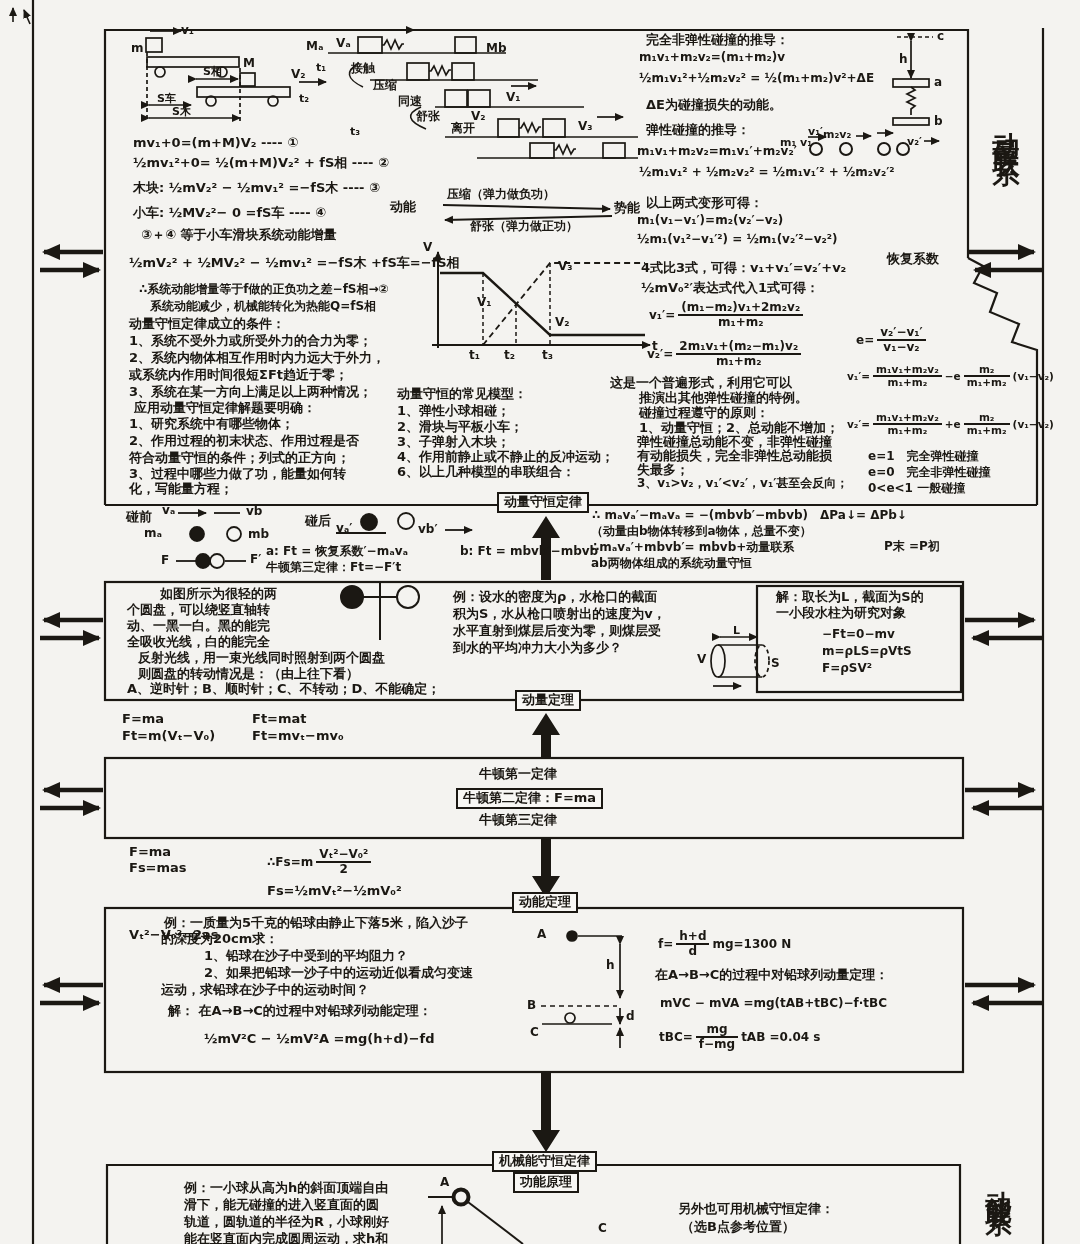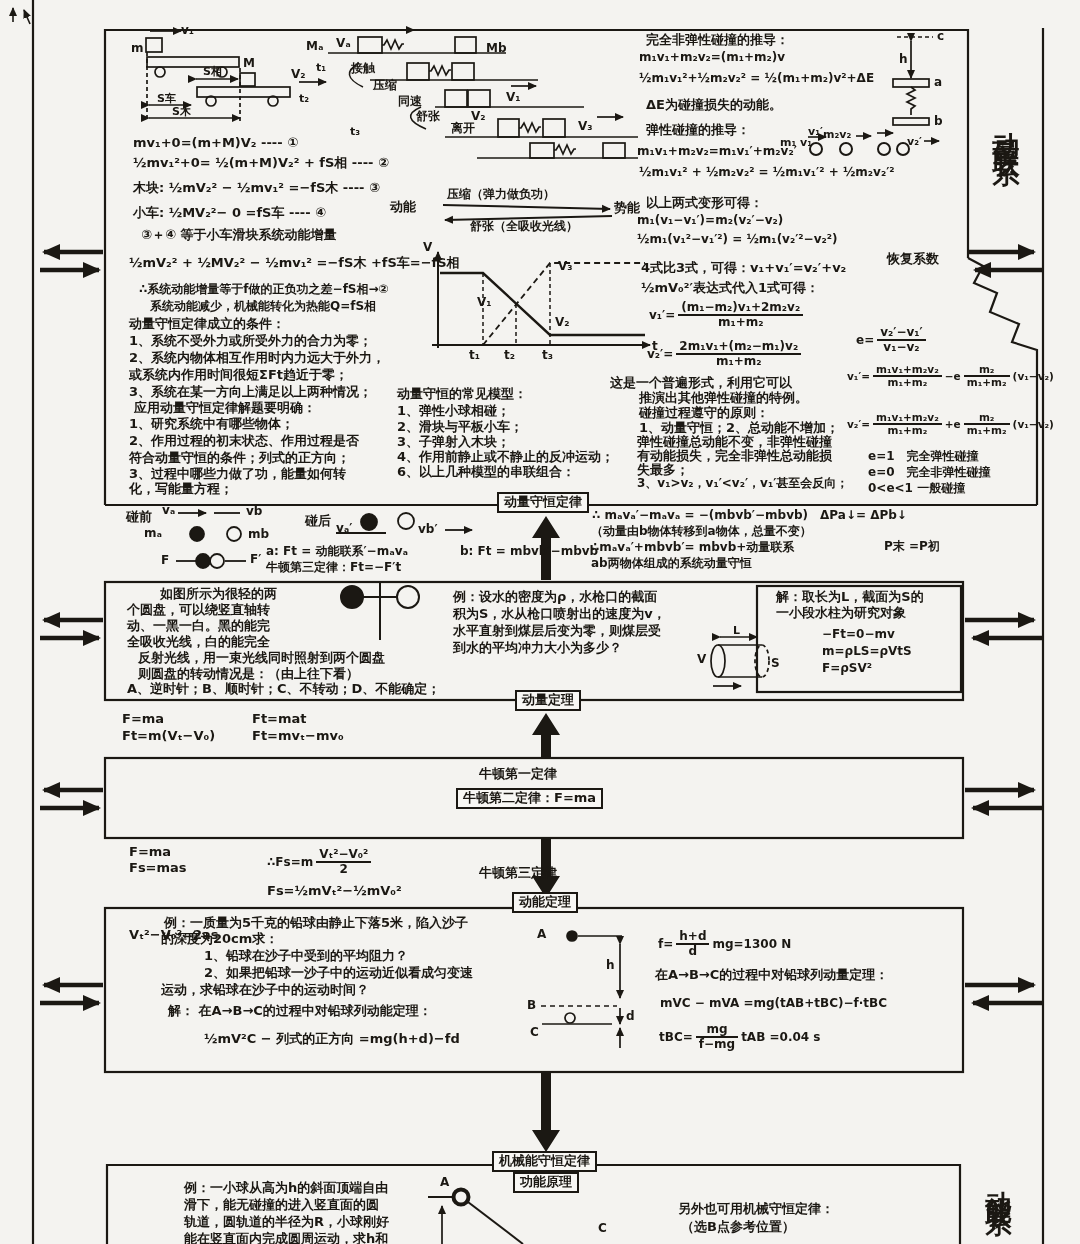--- a/index.html
+++ b/index.html
@@ -245,21 +245,21 @@
 <div class="t" style="left:129px;top:385px">3、系统在某一方向上满足以上两种情况；</div>
 <div class="t" style="left:134px;top:401px">应用动量守恒定律解题要明确：</div>
 <div class="t" style="left:129px;top:417px">1、研究系统中有哪些物体；</div>
 <div class="t" style="left:129px;top:434px">2、作用过程的初末状态、作用过程是否</div>
 <div class="t" style="left:129px;top:451px">符合动量守恒的条件；列式的正方向；</div>
 <div class="t" style="left:129px;top:467px">3、过程中哪些力做了功，能量如何转</div>
 <div class="t" style="left:129px;top:482px">化，写能量方程；</div>
 
 <div class="t" style="left:390px;top:200px">动能</div>
 <div class="t sm" style="left:447px;top:188px">压缩（弹力做负功）</div>
-<div class="t sm" style="left:470px;top:220px">舒张（全吸收光线）</div>
+<div class="t sm" style="left:470px;top:220px">舒张（弹力做正功）</div>
 <div class="t" style="left:614px;top:201px">势能</div>
 
 <div class="t sm" style="left:423px;top:241px">V</div>
 <div class="t sm" style="left:652px;top:340px">t</div>
 <div class="t sm" style="left:477px;top:296px">V₁</div>
 <div class="t sm" style="left:555px;top:316px">V₂</div>
 <div class="t sm" style="left:558px;top:260px">V₃</div>
 <div class="t sm" style="left:469px;top:349px">t₁</div>
 <div class="t sm" style="left:504px;top:349px">t₂</div>
 <div class="t sm" style="left:542px;top:349px">t₃</div>
@@ -362,21 +362,21 @@
 <div class="t" style="left:126px;top:510px">碰前</div>
 <div class="t sm" style="left:162px;top:504px">vₐ</div>
 <div class="t sm" style="left:246px;top:505px">vb</div>
 <div class="t sm" style="left:144px;top:527px">mₐ</div>
 <div class="t sm" style="left:248px;top:528px">mb</div>
 <div class="t sm" style="left:161px;top:554px">F</div>
 <div class="t sm" style="left:250px;top:553px">F′</div>
 <div class="t" style="left:305px;top:514px">碰后</div>
 <div class="t sm" style="left:336px;top:522px">vₐ′</div>
 <div class="t sm" style="left:418px;top:523px">vb′</div>
-<div class="t sm" style="left:266px;top:545px">a: Ft = 动能联系′−mₐvₐ</div>
+<div class="t sm" style="left:266px;top:545px">a: Ft = 恢复系数′−mₐvₐ</div>
 <div class="t sm" style="left:460px;top:545px">b: Ft = mbvb′−mbvb</div>
 <div class="t sm" style="left:266px;top:561px">牛顿第三定律：Ft=−F′t</div>
 <div class="t sm" style="left:592px;top:509px">∴ mₐvₐ′−mₐvₐ = −(mbvb′−mbvb)　ΔPa↓= ΔPb↓</div>
 <div class="t sm" style="left:591px;top:525px">（动量由b物体转移到a物体，总量不变）</div>
 <div class="t sm" style="left:591px;top:541px">∴mₐvₐ′+mbvb′= mbvb+动量联系</div>
 <div class="t sm" style="left:884px;top:540px">P末 =P初</div>
 <div class="t sm" style="left:591px;top:557px">ab两物体组成的系统动量守恒</div>
 
 <div class="t" style="left:160px;top:587px">如图所示为很轻的两</div>
 <div class="t" style="left:127px;top:603px">个圆盘，可以绕竖直轴转</div>
@@ -398,41 +398,41 @@
 <div class="t sm" style="left:697px;top:653px">V</div>
 <div class="t sm" style="left:771px;top:657px">S</div>
 
 <div class="t" style="left:122px;top:712px">F=ma</div>
 <div class="t" style="left:122px;top:729px">Ft=m(Vₜ−V₀)</div>
 <div class="t" style="left:252px;top:712px">Ft=mat</div>
 <div class="t" style="left:252px;top:729px">Ft=mvₜ−mv₀</div>
 
 <div class="t" style="left:479px;top:767px">牛顿第一定律</div>
 <div class="blabel" style="left:456px;top:788px">牛顿第二定律：F=ma</div>
-<div class="t" style="left:479px;top:866px">牛顿第三定律</div>
+<div class="t" style="left:479px;top:813px">牛顿第三定律</div>
 
 <div class="t" style="left:129px;top:845px">F=ma</div>
 <div class="t" style="left:129px;top:861px">Fs=mas</div>
 <div class="t" style="left:129px;top:928px">Vₜ²−V₀²=2as</div>
 <div class="feq" style="left:267px;top:848px">
   <span>∴Fs=m</span>
   <span class="frac">
         <span class="num">Vₜ²−V₀²</span>
         <span class="den">2</span>
       </span>
 </div>
 <div class="t" style="left:267px;top:884px">Fs=½mVₜ²−½mV₀²</div>
 
 <div class="t" style="left:164px;top:916px">例：一质量为5千克的铅球由静止下落5米，陷入沙子</div>
 <div class="t" style="left:161px;top:932px">的深度为20cm求：</div>
 <div class="t" style="left:204px;top:949px">1、铅球在沙子中受到的平均阻力？</div>
 <div class="t" style="left:204px;top:966px">2、如果把铅球一沙子中的运动近似看成匀变速</div>
 <div class="t" style="left:161px;top:983px">运动，求铅球在沙子中的运动时间？</div>
 <div class="t" style="left:168px;top:1004px">解： 在A→B→C的过程中对铅球列动能定理：</div>
-<div class="t" style="left:204px;top:1032px">½mV²C − 列式的正方向 =mg(h+d)−fd</div>
+<div class="t" style="left:204px;top:1032px">½mV²C − ½mV²A =mg(h+d)−fd</div>
 <div class="t sm" style="left:537px;top:928px">A</div>
 <div class="t sm" style="left:527px;top:999px">B</div>
 <div class="t sm" style="left:530px;top:1026px">C</div>
 <div class="t sm" style="left:606px;top:959px">h</div>
 <div class="t sm" style="left:626px;top:1010px">d</div>
 <div class="feq" style="left:658px;top:930px">
   <span>f=</span>
   <span class="frac">
         <span class="num">h+d</span>
         <span class="den">d</span>

